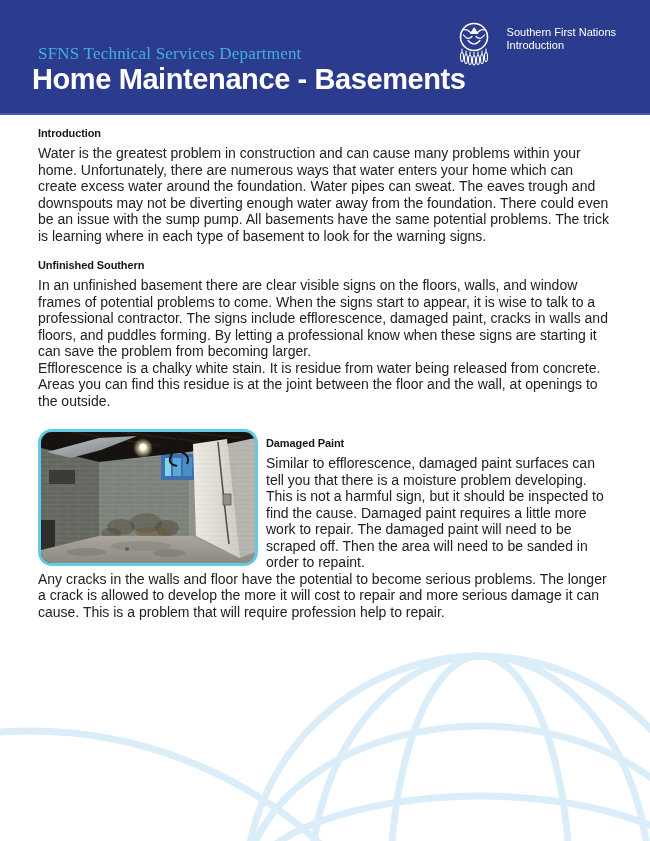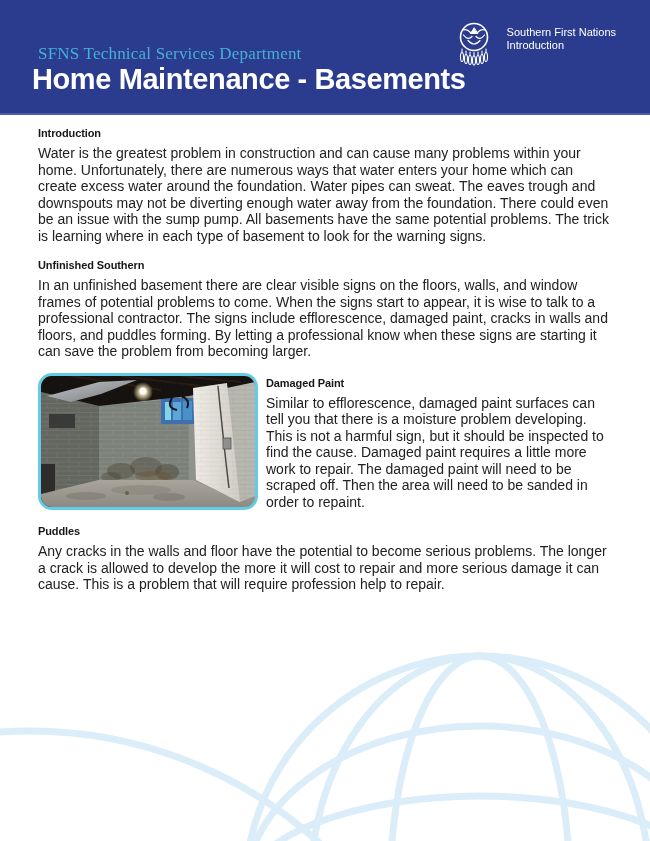--- a/index.html
+++ b/index.html
@@ -53,21 +53,21 @@
     margin:15px 0 6px 0;
     font-size:11px;font-weight:bold;color:#15171a;
     letter-spacing:-.1px;
   }
   .content h2.first{margin-top:12px;}
   .content p{
     margin:0;
     font-size:14px;line-height:16.5px;color:#202124;
   }
   .figure-row{
-    display:flex;gap:8px;margin-top:9px;align-items:flex-end;
+    display:flex;gap:8px;margin-top:20px;align-items:flex-start;
   }
   .basement-figure{
     flex:none;width:214px;height:131px;
     border:3px solid #62cbe8;border-radius:14px;
     overflow:hidden;background:#6f746d;
   }
   .basement-figure svg{display:block;}
   .dp-col{flex:1;min-width:0;}
   .dp-col h2{margin:8px 0 6px 0;}
 </style>
@@ -131,20 +131,21 @@
   </div>
 
   <div class="content">
 
     <h2 class="first">Introduction</h2>
     <p>Water is the greatest problem in construction and can cause many problems within your home. Unfortunately, there are numerous ways that water enters your home which can create excess water around the foundation. Water pipes can sweat. The eaves trough and downspouts may not be diverting enough water away from the foundation. There could even be an issue with the sump pump. All basements have the same potential problems. The trick is learning where in each type of basement to look for the warning signs.</p>
 
     <h2>Unfinished Southern</h2>
     <p>In an unfinished basement there are clear visible signs on the floors, walls, and window frames of potential problems to come. When the signs start to appear, it is wise to talk to a professional contractor. The signs include efflorescence, damaged paint, cracks in walls and floors, and puddles forming. By letting a professional know when these signs are starting it can save the problem from becoming larger.</p>
 
+    <p>Efflorescence is a chalky white stain. It is residue from water being released from concrete. Areas you can find this residue is at the joint between the floor and the wall, at openings to the outside.</p>
 
     <div class="figure-row">
 
       <div class="basement-figure">
         <svg width="214" height="131" viewBox="0 0 214 131" xmlns="http://www.w3.org/2000/svg">
           <defs>
             <pattern id="blocks" width="22" height="9" patternUnits="userSpaceOnUse">
               <path d="M0 0.5 H22 M0 5 H22 M6 0.5 V5 M16 5 V9" stroke="#9aa096" stroke-width="0.6" opacity="0.5" fill="none"></path>
             </pattern>
             <linearGradient id="floorGrad" x1="0" y1="0" x2="0" y2="1">
@@ -212,18 +213,17 @@
           <rect x="182" y="62" width="8" height="11" fill="#8f8e8a" stroke="#555" stroke-width="0.8"></rect>
         </svg>
       </div>
 
       <div class="dp-col">
         <h2>Damaged Paint</h2>
         <p>Similar to efflorescence, damaged paint surfaces can tell you that there is a moisture problem developing. This is not a harmful sign, but it should be inspected to find the cause. Damaged paint requires a little more work to repair. The damaged paint will need to be scraped off. Then the area will need to be sanded in order to repaint.</p>
       </div>
     </div>
 
-    <h2>Puddles</h2>
 
     <p>Any cracks in the walls and floor have the potential to become serious problems. The longer a crack is allowed to develop the more it will cost to repair and more serious damage it can cause. This is a problem that will require profession help to repair.</p>
 
   </div>
 </div>
 
 </body></html>

